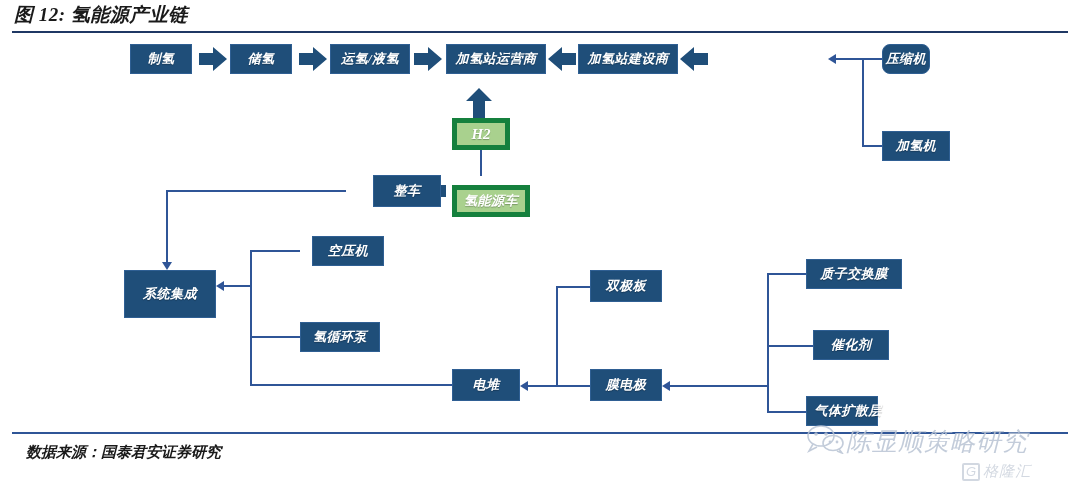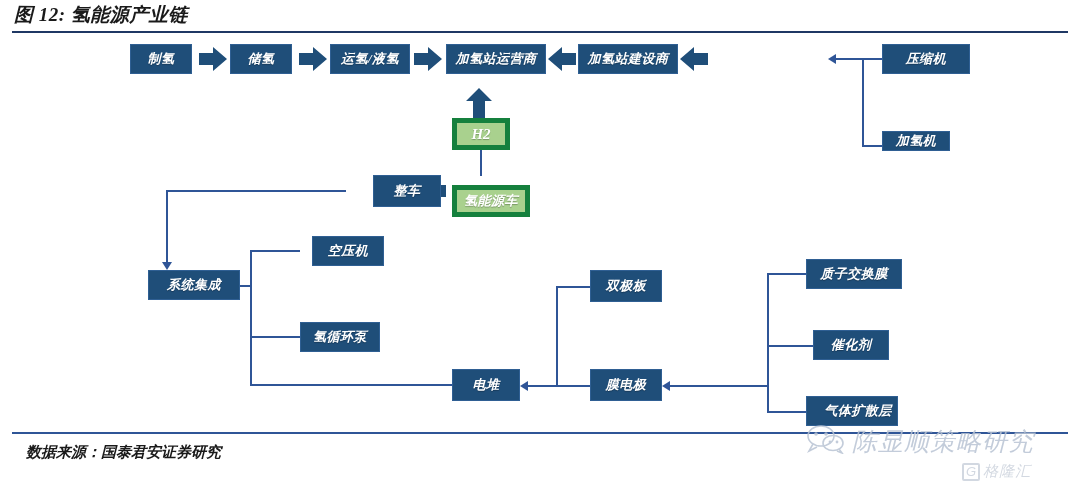--- a/index.html
+++ b/index.html
@@ -113,21 +113,20 @@
   }
   .blockarrow svg { display: block; }
 
   
   #watermark {
     position: absolute;
     left: 806px;
     top: 424px;
     display: flex;
     align-items: center;
-    gap: 6px;
     z-index: 6;
     opacity: 0.85;
   }
   #watermark .wm-text {
     font-family: "Liberation Sans", sans-serif;
     font-size: 25px;
     color: #b9c4d4;
     letter-spacing: 1px;
     white-space: nowrap;
   }
@@ -200,22 +199,22 @@
 
   <div class="node blue" style="left:578px; top:44px; width:100px; height:30px;">加氢站建设商</div>
 
   <div class="blockarrow" style="left:680px; top:47px;">
     <svg width="28" height="24" viewBox="0 0 28 24">
         <polygon points="28,6 14,6 14,0 0,12 14,24 14,18 28,18" fill="#1f4e79"></polygon>
       </svg>
   </div>
 
 
-  <div class="node blue" style="left:882px; top:44px; width:88px; height:30px;">压缩机</div>
-  <div class="node blue" style="left:882px; top:131px; width:68px; height:20px;text-align:center;">加氢机</div>
+  <div class="node blue" style="left:882px; top:44px; width:48px; height:30px;border-radius:8px;">压缩机</div>
+  <div class="node blue" style="left:882px; top:131px; width:68px; height:30px;text-align:center;">加氢机</div>
 
   <div class="line h" style="left:836px; top:58px; width:46px;"></div>
   <div class="line v" style="left:862px; top:58px; height:88px;"></div>
   <div class="line h" style="left:862px; top:145px; width:20px;"></div>
   <div class="arrowhead left" style="left:828px; top:54px;"></div>
 
   <div class="blockarrow" style="left:466px; top:88px;">
     <svg width="26" height="30" viewBox="0 0 26 30">
         <polygon points="13,0 26,13 19,13 19,30 7,30 7,13 0,13" fill="#1f4e79"></polygon>
       </svg>
@@ -232,21 +231,21 @@
         <polygon points="30,6 15,6 15,0 0,12 15,24 15,18 30,18" fill="#1f4e79"></polygon>
       </svg>
   </div>
 
   <div class="node blue" style="left:346px; top:175px; width:68px; height:32px;margin-left:27px;">整车</div>
 
   <div class="line h" style="left:166px; top:190px; width:180px;"></div>
   <div class="line v" style="left:166px; top:190px; height:72px;"></div>
   <div class="arrowhead down" style="left:162px; top:262px;"></div>
 
-  <div class="node blue" style="left:124px; top:270px; width:92px; height:30px;margin-left:24px;">系统集成</div>
+  <div class="node blue" style="left:124px; top:270px; width:92px; height:48px;">系统集成</div>
 
   <div class="node blue" style="left:300px; top:236px; width:72px; height:30px;margin-left:12px;">空压机</div>
   <div class="node blue" style="left:300px; top:322px; width:80px; height:30px;">氢循环泵</div>
 
   <div class="line h" style="left:250px; top:250px; width:50px;"></div>
   <div class="line h" style="left:250px; top:336px; width:50px;"></div>
   <div class="line v" style="left:250px; top:250px; height:136px;"></div>
   <div class="line h" style="left:224px; top:285px; width:28px;"></div>
   <div class="arrowhead left" style="left:216px; top:281px;"></div>
   <div class="line h" style="left:250px; top:384px; width:210px;"></div>
@@ -256,21 +255,21 @@
   <div class="node blue" style="left:590px; top:270px; width:72px; height:32px;">双极板</div>
   <div class="node blue" style="left:590px; top:369px; width:72px; height:32px;">膜电极</div>
 
   <div class="line h" style="left:556px; top:286px; width:34px;"></div>
   <div class="line v" style="left:556px; top:286px; height:99px;"></div>
   <div class="line h" style="left:528px; top:385px; width:62px;"></div>
   <div class="arrowhead left" style="left:520px; top:381px;"></div>
 
   <div class="node blue" style="left:806px; top:259px; width:96px; height:30px;">质子交换膜</div>
   <div class="node blue" style="left:813px; top:330px; width:76px; height:30px;">催化剂</div>
-  <div class="node blue" style="left:806px; top:396px; width:92px; height:30px;padding-left:12px;">气体扩散层</div>
+  <div class="node blue" style="left:806px; top:396px; width:72px; height:30px;padding-left:12px;">气体扩散层</div>
 
   <div class="line h" style="left:767px; top:273px; width:39px;"></div>
   <div class="line h" style="left:767px; top:345px; width:46px;"></div>
   <div class="line h" style="left:767px; top:411px; width:39px;"></div>
   <div class="line v" style="left:767px; top:273px; height:138px;"></div>
   <div class="line h" style="left:670px; top:385px; width:99px;"></div>
   <div class="arrowhead left" style="left:662px; top:381px;"></div>
 
   <div class="rule" id="rule-bottom"></div>
   <div id="source-note">数据来源：国泰君安证券研究</div>

